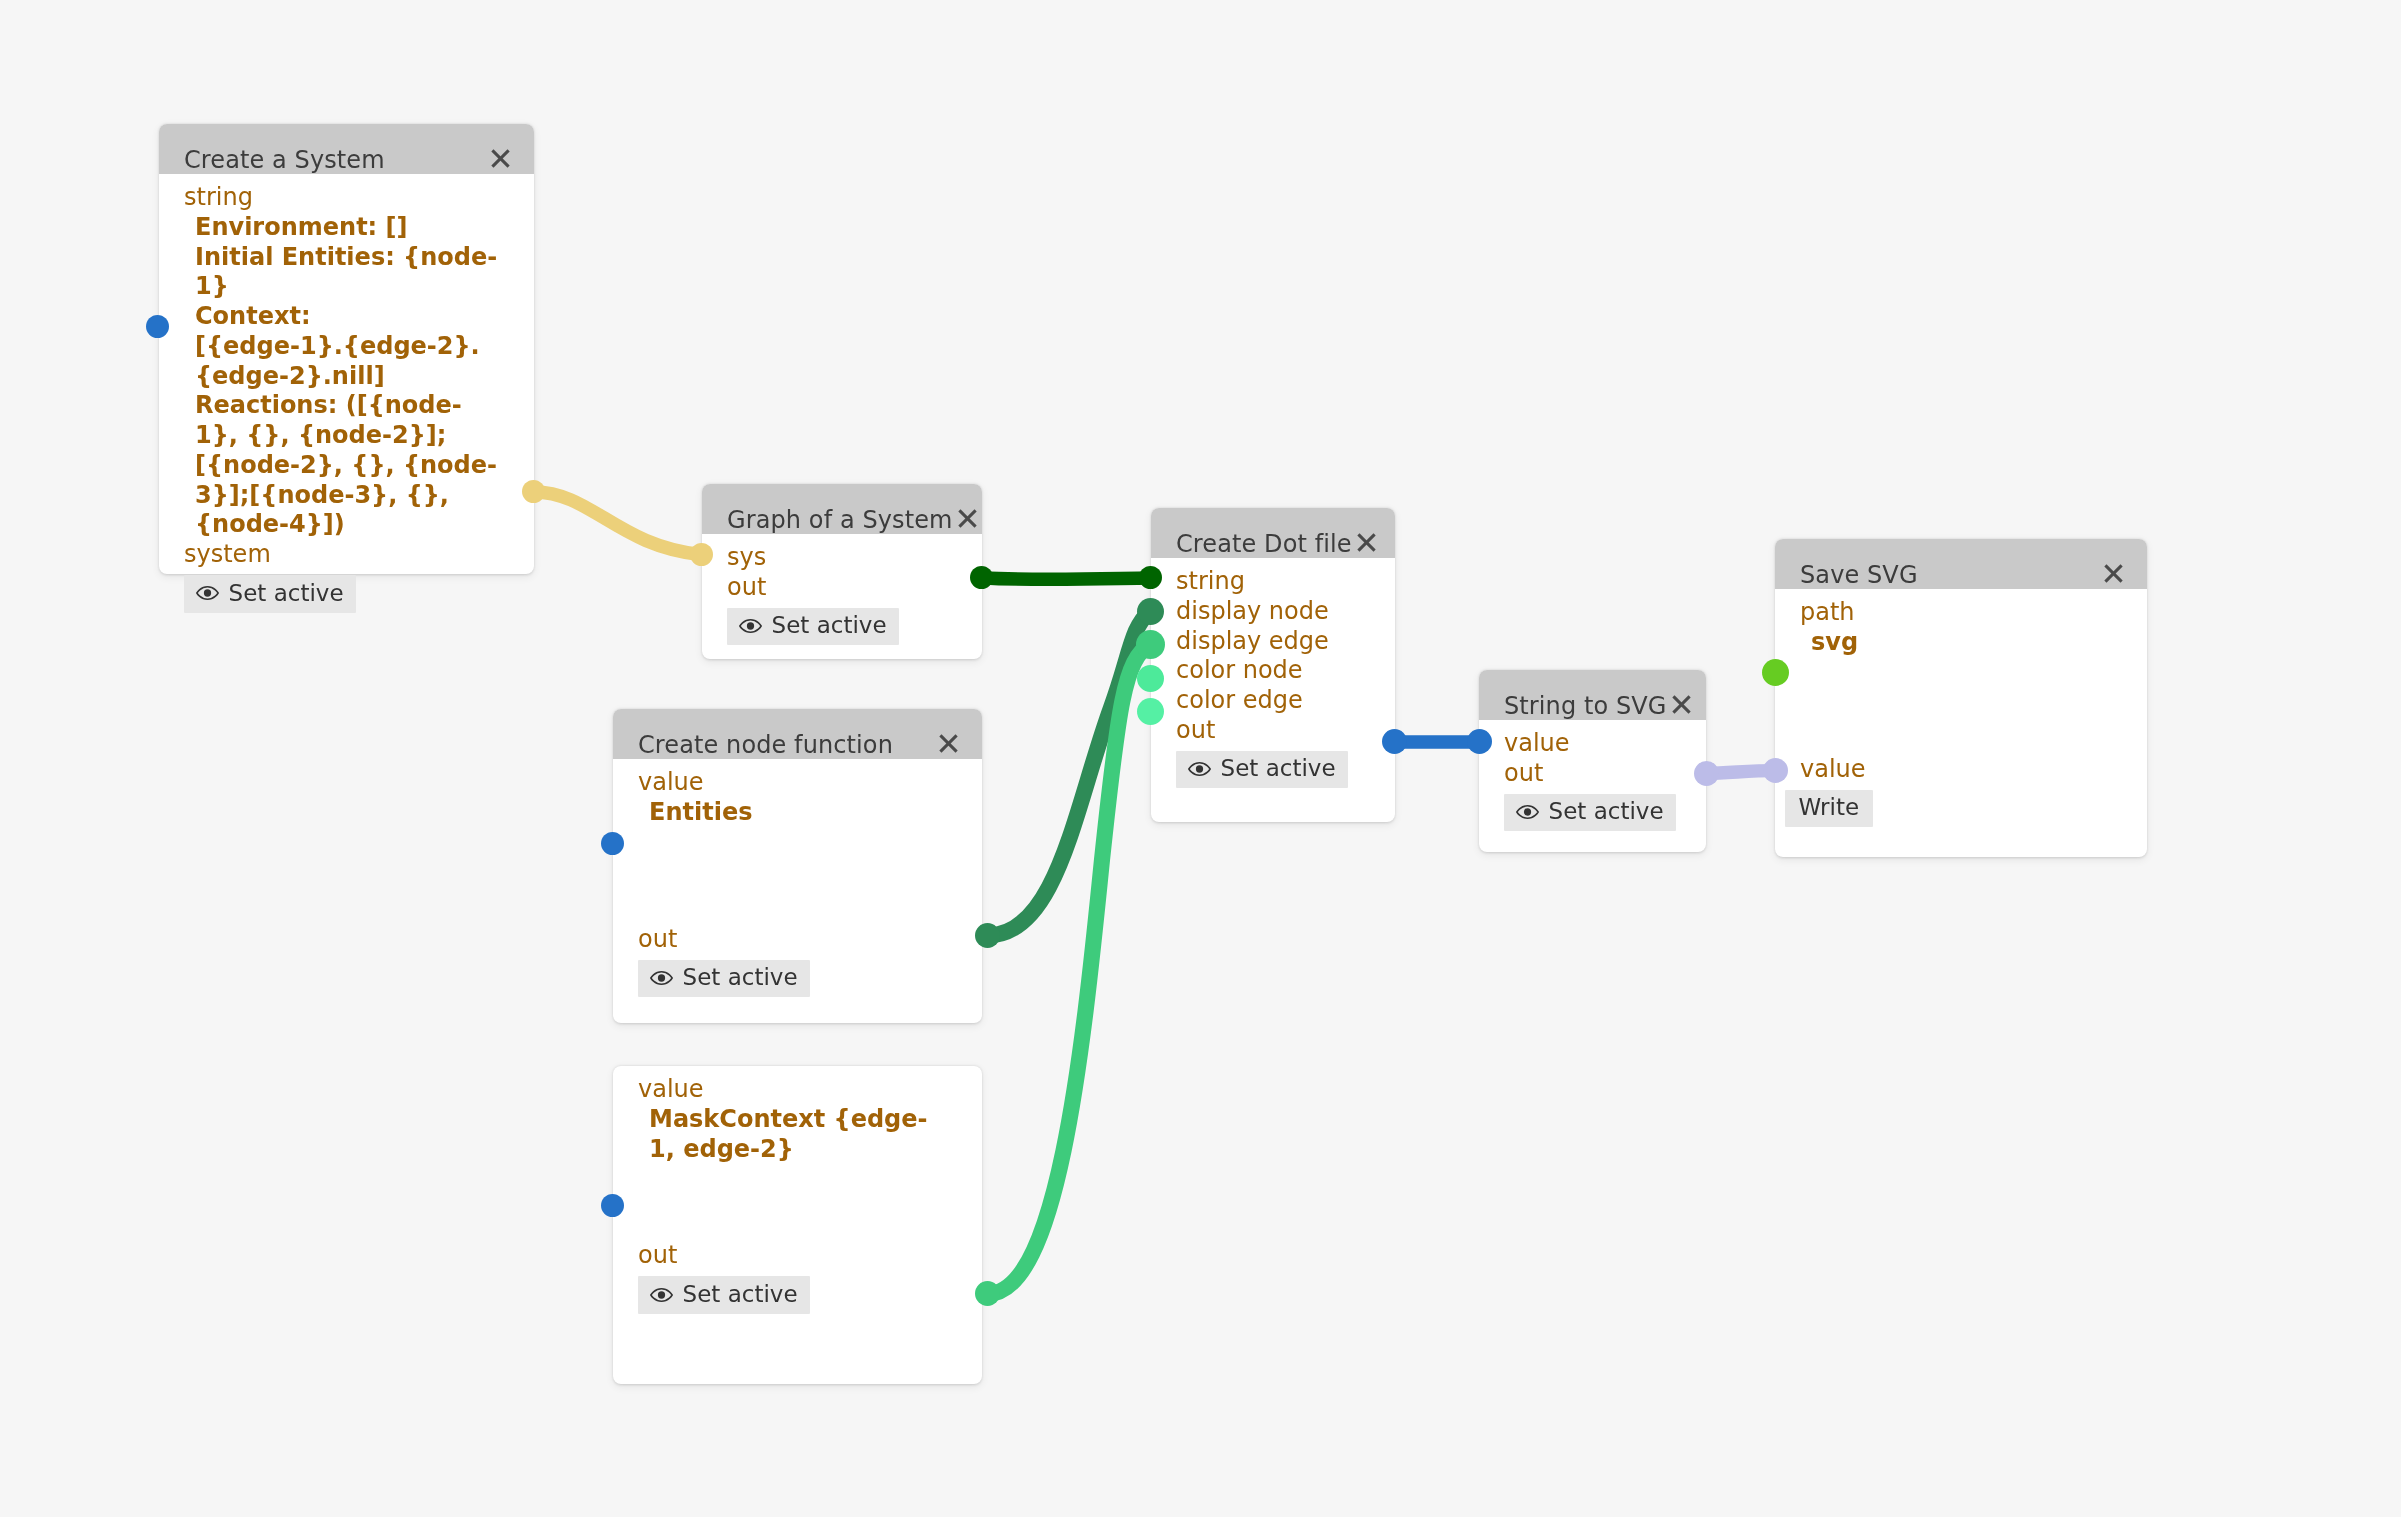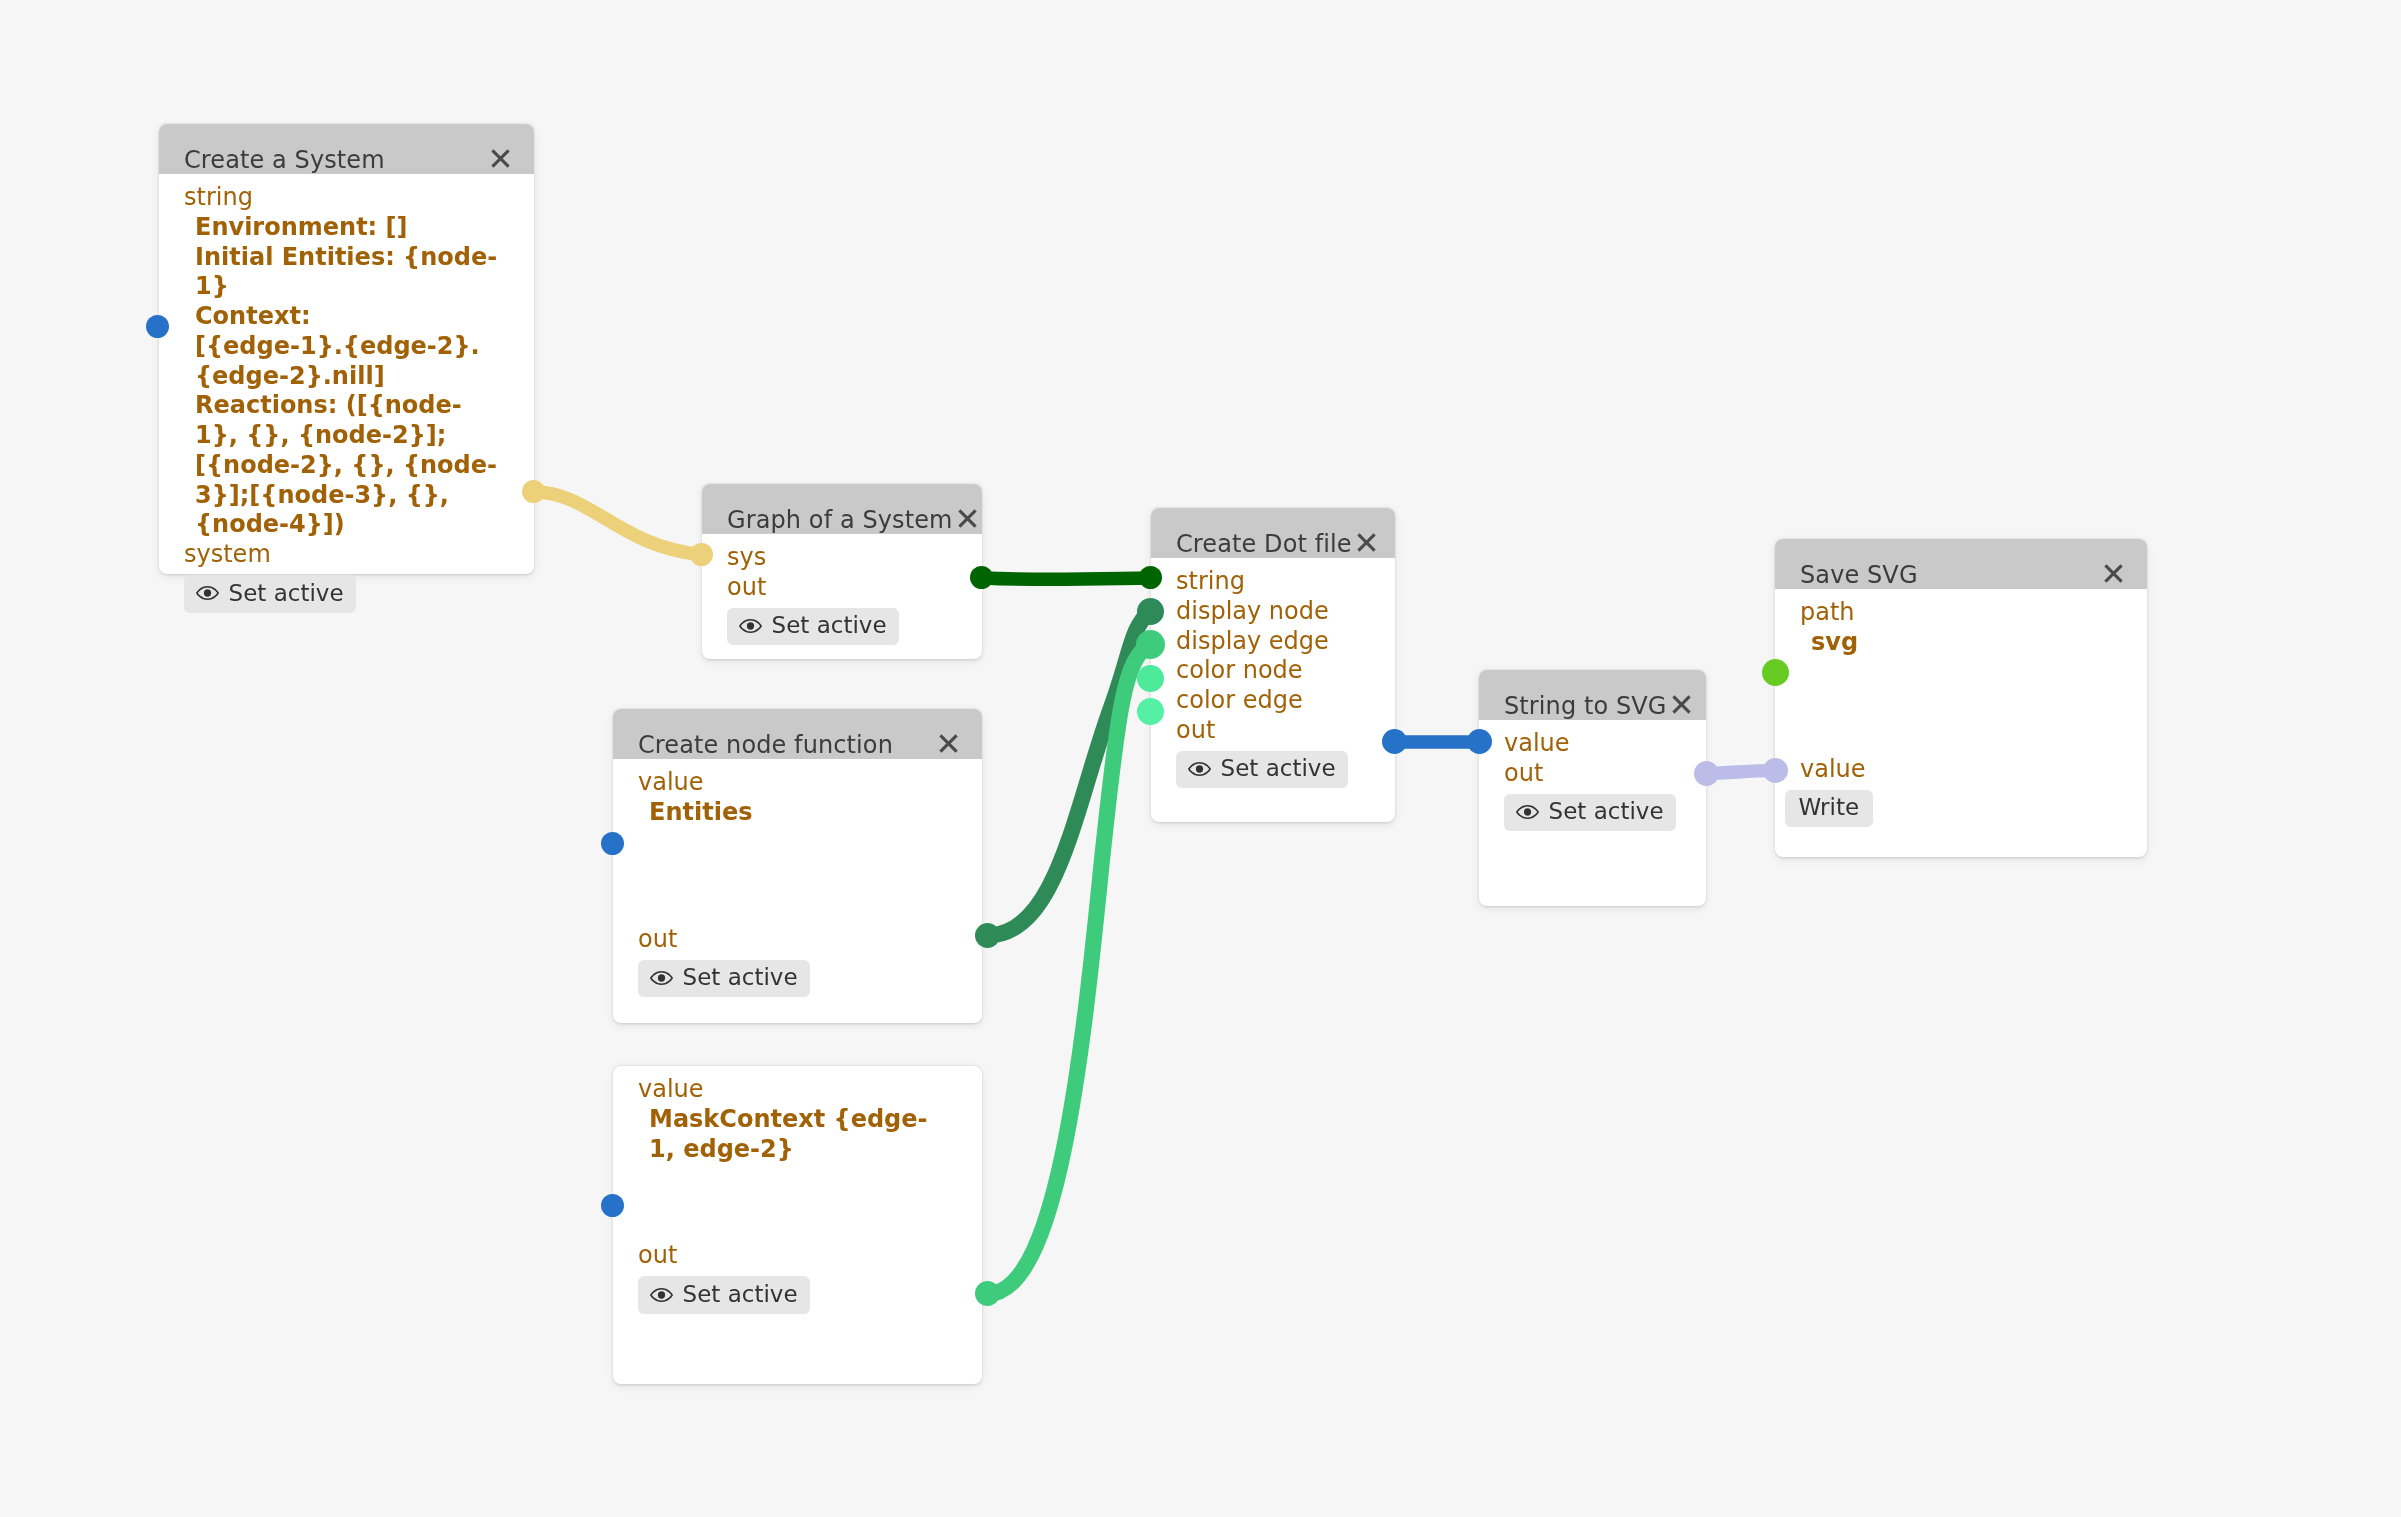--- a/index.html
+++ b/index.html
@@ -78,21 +78,21 @@
     padding-right: 32px;
     font-weight: bold;
   }
   .spacer-lg { height: 97px; }
   .spacer-md { height: 77px; }
   .btn {
     display: inline-flex;
     align-items: center;
     gap: 10px;
     background: #e6e6e6;
-    border-radius: 6px;
+    border-radius: 1px;
     padding: 4.5px 12.5px 5.4px 11.6px;
     margin: 5.4px 0 0 25px;
     font-size: 23px;
     color: #333333;
     cursor: pointer;
     line-height: 1.2;
   }
   .btn.plain { gap: 0; padding: 4.5px 13.4px 5.4px 13.4px; margin-left: 10px; }
   .eye-icon { display: block; }
   
@@ -161,21 +161,21 @@
         </div>
       </div>
       <div class="node-body"><div class="row">string</div><div class="row">display node</div><div class="row">display edge</div><div class="row">color node</div><div class="row">color edge</div><div class="row">out</div><div class="btn">
           <svg width="23" height="16" viewBox="0 0 26 18" class="eye-icon">
             <path d="M13 2 C5 2 1 9 1 9 C1 9 5 16 13 16 C21 16 25 9 25 9 C25 9 21 2 13 2 Z" fill="none" stroke="#333" stroke-width="1.8"></path>
             <circle cx="13" cy="9" r="4.1" fill="#333"></circle>
           </svg>
           <span>Set active</span>
         </div></div>
     </div>
-    <div class="node" style="left: 1479px; top: 670px; width: 227px; height: 236px;">
+    <div class="node" style="left: 1479px; top: 670px; width: 227px; height: 182px;">
       <div class="node-header">
         <div class="node-title">String to SVG</div>
         <div class="close-icon">
           <svg width="27" height="27" viewBox="0 0 30 30">
             <path d="M6 6 L24 24" stroke="#4a4a4a" stroke-width="3.4" stroke-linecap="butt"></path>
             <path d="M24 6 L6 24" stroke="#4a4a4a" stroke-width="3.4" stroke-linecap="butt"></path>
           </svg>
         </div>
       </div>
       <div class="node-body"><div class="row">value</div><div class="row">out</div><div class="btn">

